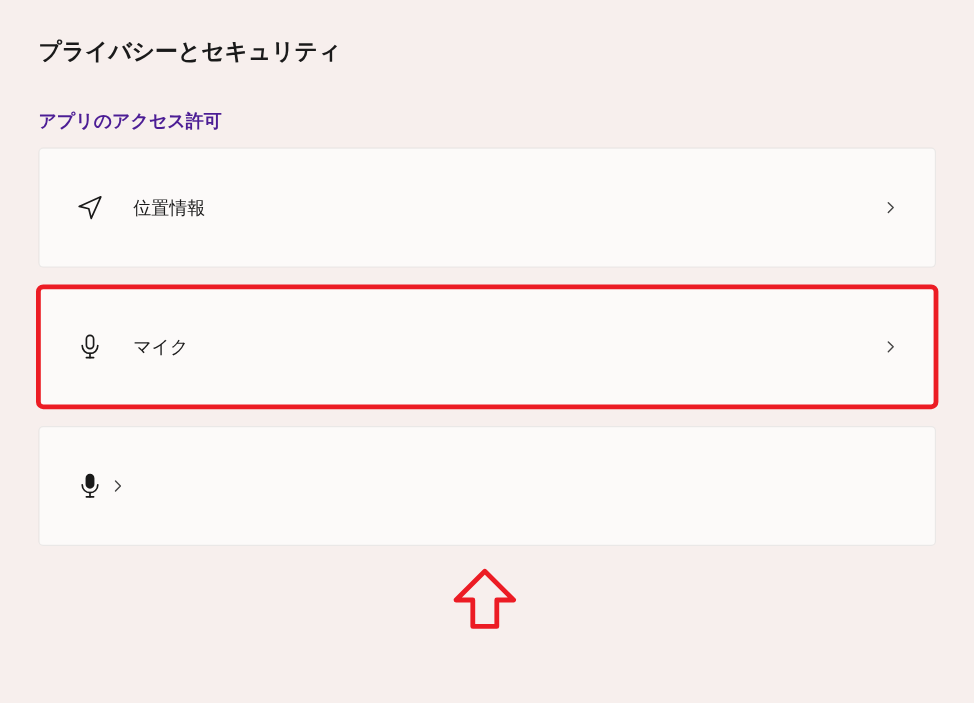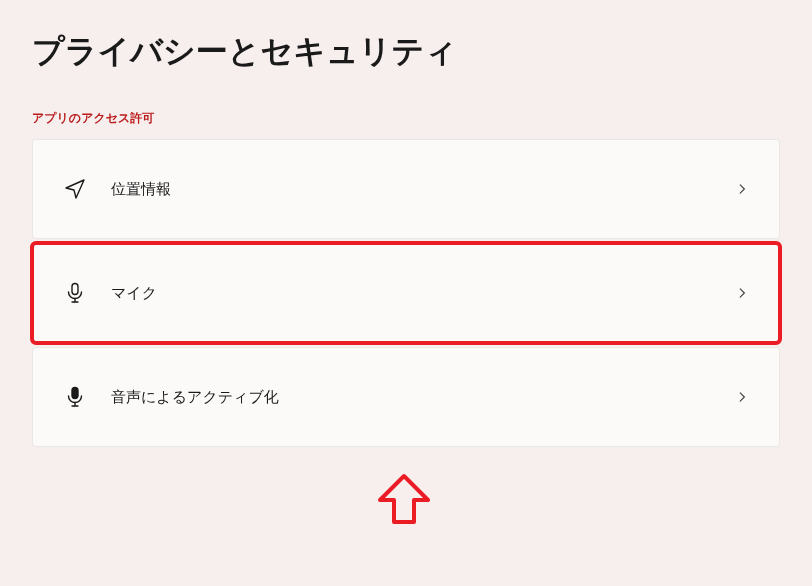--- a/index.html
+++ b/index.html
@@ -10,34 +10,34 @@
     body {
       width: 812px;
       height: 586px;
       background: #f7efed;
       font-family: "Yu Gothic UI", "Segoe UI", sans-serif;
       color: #1a1a1a;
       padding: 30px 32px 0 32px;
       overflow: hidden;
     }
     .page-title {
-      font-size: 32px;
+      font-size: 19px;
       font-weight: 600;
       margin-bottom: 36px;
     }
     .section-label {
-      font-size: 12px;
+      font-size: 15px;
       font-weight: 600;
       margin-bottom: 12px;
-      color: #b91c1c;
+      color: #4c1d95;
     }
     .settings-list {
       display: flex;
       flex-direction: column;
-      gap: 4px;
+      gap: 16px;
     }
     .settings-item {
       background: #fcfaf9;
       border: 1px solid rgba(0,0,0,0.07);
       border-radius: 4px;
       height: 100px;
       display: flex;
       align-items: center;
       padding: 0 28px;
       cursor: pointer;
@@ -120,21 +120,20 @@
 
   <div class="settings-item">
     <span class="item-icon">
       <svg viewBox="0 0 24 24" width="24" height="24" fill="none" stroke="currentColor" stroke-width="1.4" stroke-linecap="round" stroke-linejoin="round">
         <rect x="9" y="2.5" width="6" height="11" rx="3" fill="currentColor"></rect>
         <path d="M5.5 11 C5.5 15 8.5 17.5 12 17.5 C15.5 17.5 18.5 15 18.5 11"></path>
         <line x1="12" y1="17.5" x2="12" y2="21"></line>
         <line x1="9" y1="21" x2="15" y2="21"></line>
       </svg>
     </span>
-    <span class="item-label">音声によるアクティブ化</span>
     <span class="chevron">
       <svg viewBox="0 0 24 24" width="14" height="14" fill="none" stroke="currentColor" stroke-width="2" stroke-linecap="round" stroke-linejoin="round">
         <polyline points="9 5 16 12 9 19"></polyline>
       </svg>
     </span>
   </div>
 
 </div>
 
 <div class="annotation-arrow">

